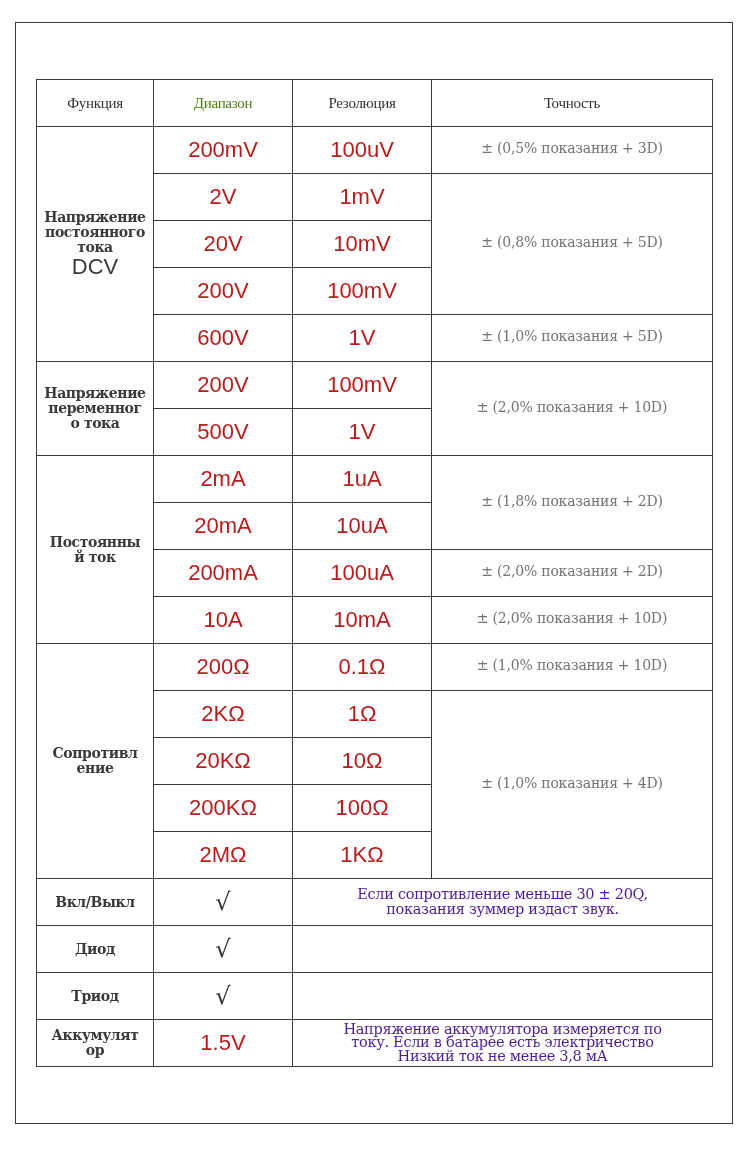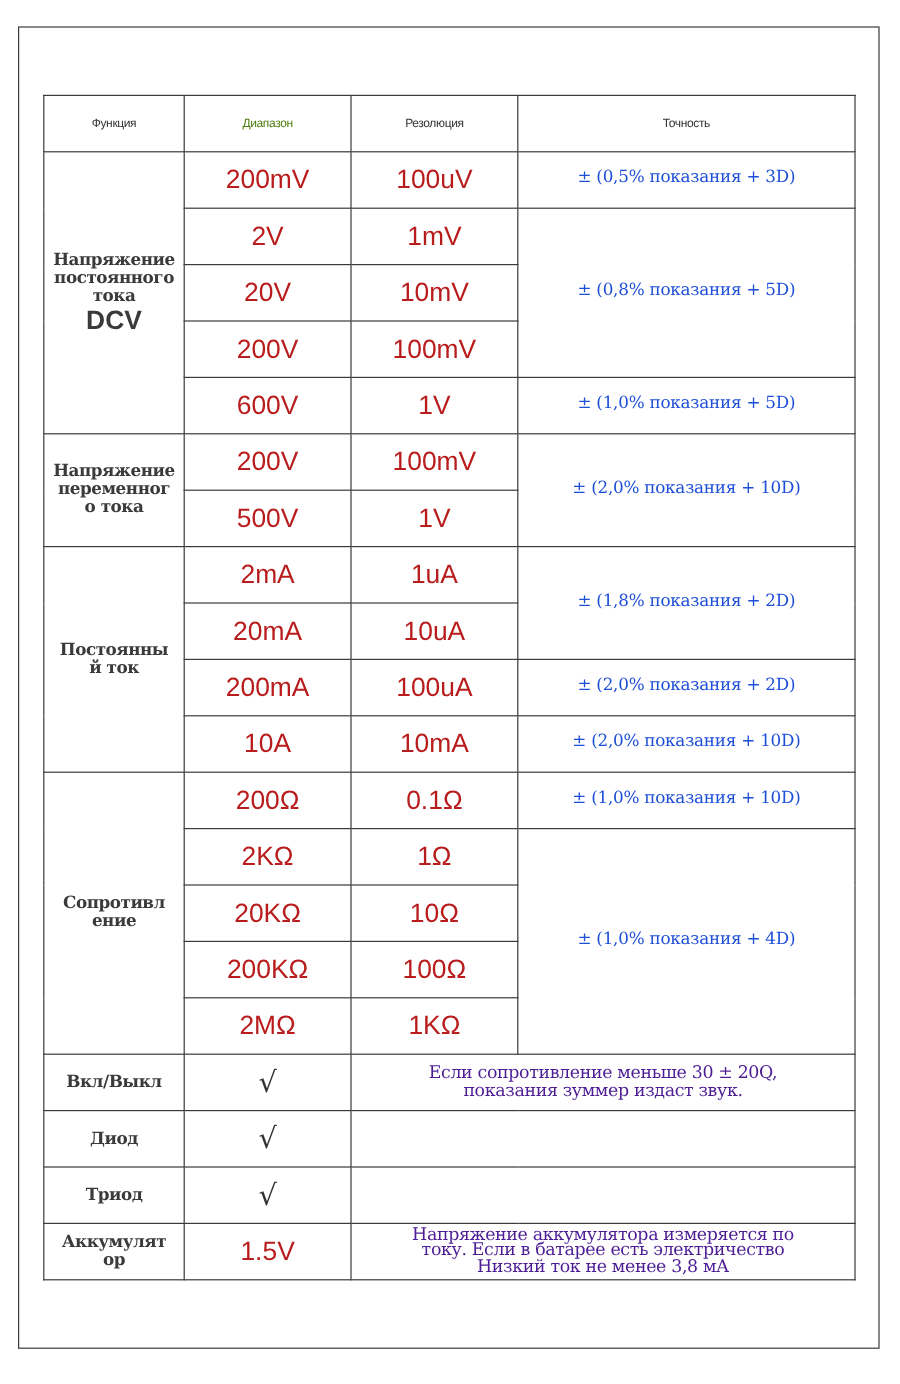--- a/index.html
+++ b/index.html
@@ -11,34 +11,34 @@
   table.spec {
     position: absolute; left: 36px; top: 79px;
     width: 676px; border-collapse: collapse; table-layout: fixed;
     color: #333333;
   }
   table.spec td, table.spec th {
     border: 1.5px solid #3a3a3a; padding: 0; text-align: center; vertical-align: middle;
     height: 47px; box-sizing: border-box;
   }
   th {
-    font-family: Liberation Sans, sans-serif; font-weight: normal; font-size: 10px;
+    font-family: Liberation Serif, serif; font-weight: normal; font-size: 15px;
     color: #333; letter-spacing: -0.3px;
   }
   th.bold { color: #4d7c0f; }
   .fn {
     font-family: "DejaVu Serif", serif; font-size: 14px; line-height: 15px;
     color: #3a3a3a; font-weight: bold; letter-spacing: -0.4px; border-radius: 28px;
   }
-  .fn .dcv { font-family: "Liberation Sans", sans-serif; font-weight: bold; font-size: 22px; line-height: 24px; letter-spacing: 0; }
+  .fn .dcv { font-family: "Liberation Sans", sans-serif; font-weight: normal; font-size: 22px; line-height: 24px; letter-spacing: 0; }
   .val {
     font-family: "Liberation Sans", sans-serif; font-size: 22px; color: #b91c1c;
   }
   .acc {
-    font-family: "DejaVu Serif", serif; font-size: 14px; color: #1d4ed8; letter-spacing: -0.2px;
+    font-family: "DejaVu Serif", serif; font-size: 14px; color: #737373; letter-spacing: -0.2px;
   }
   .acc.up { vertical-align: middle; padding-bottom: 4px; }
   .note {
     font-family: "DejaVu Serif", serif; font-size: 14.5px; line-height: 15px; color: #4c1d95; letter-spacing: -0.3px;
   }
   .check { font-family: "DejaVu Sans", sans-serif; font-size: 24px; color: #333; }
   col.c1 { width: 117px; } col.c2 { width: 139px; } col.c3 { width: 139px; } col.c4 { width: 281px; }
 </style>
 </head>
 <body>

